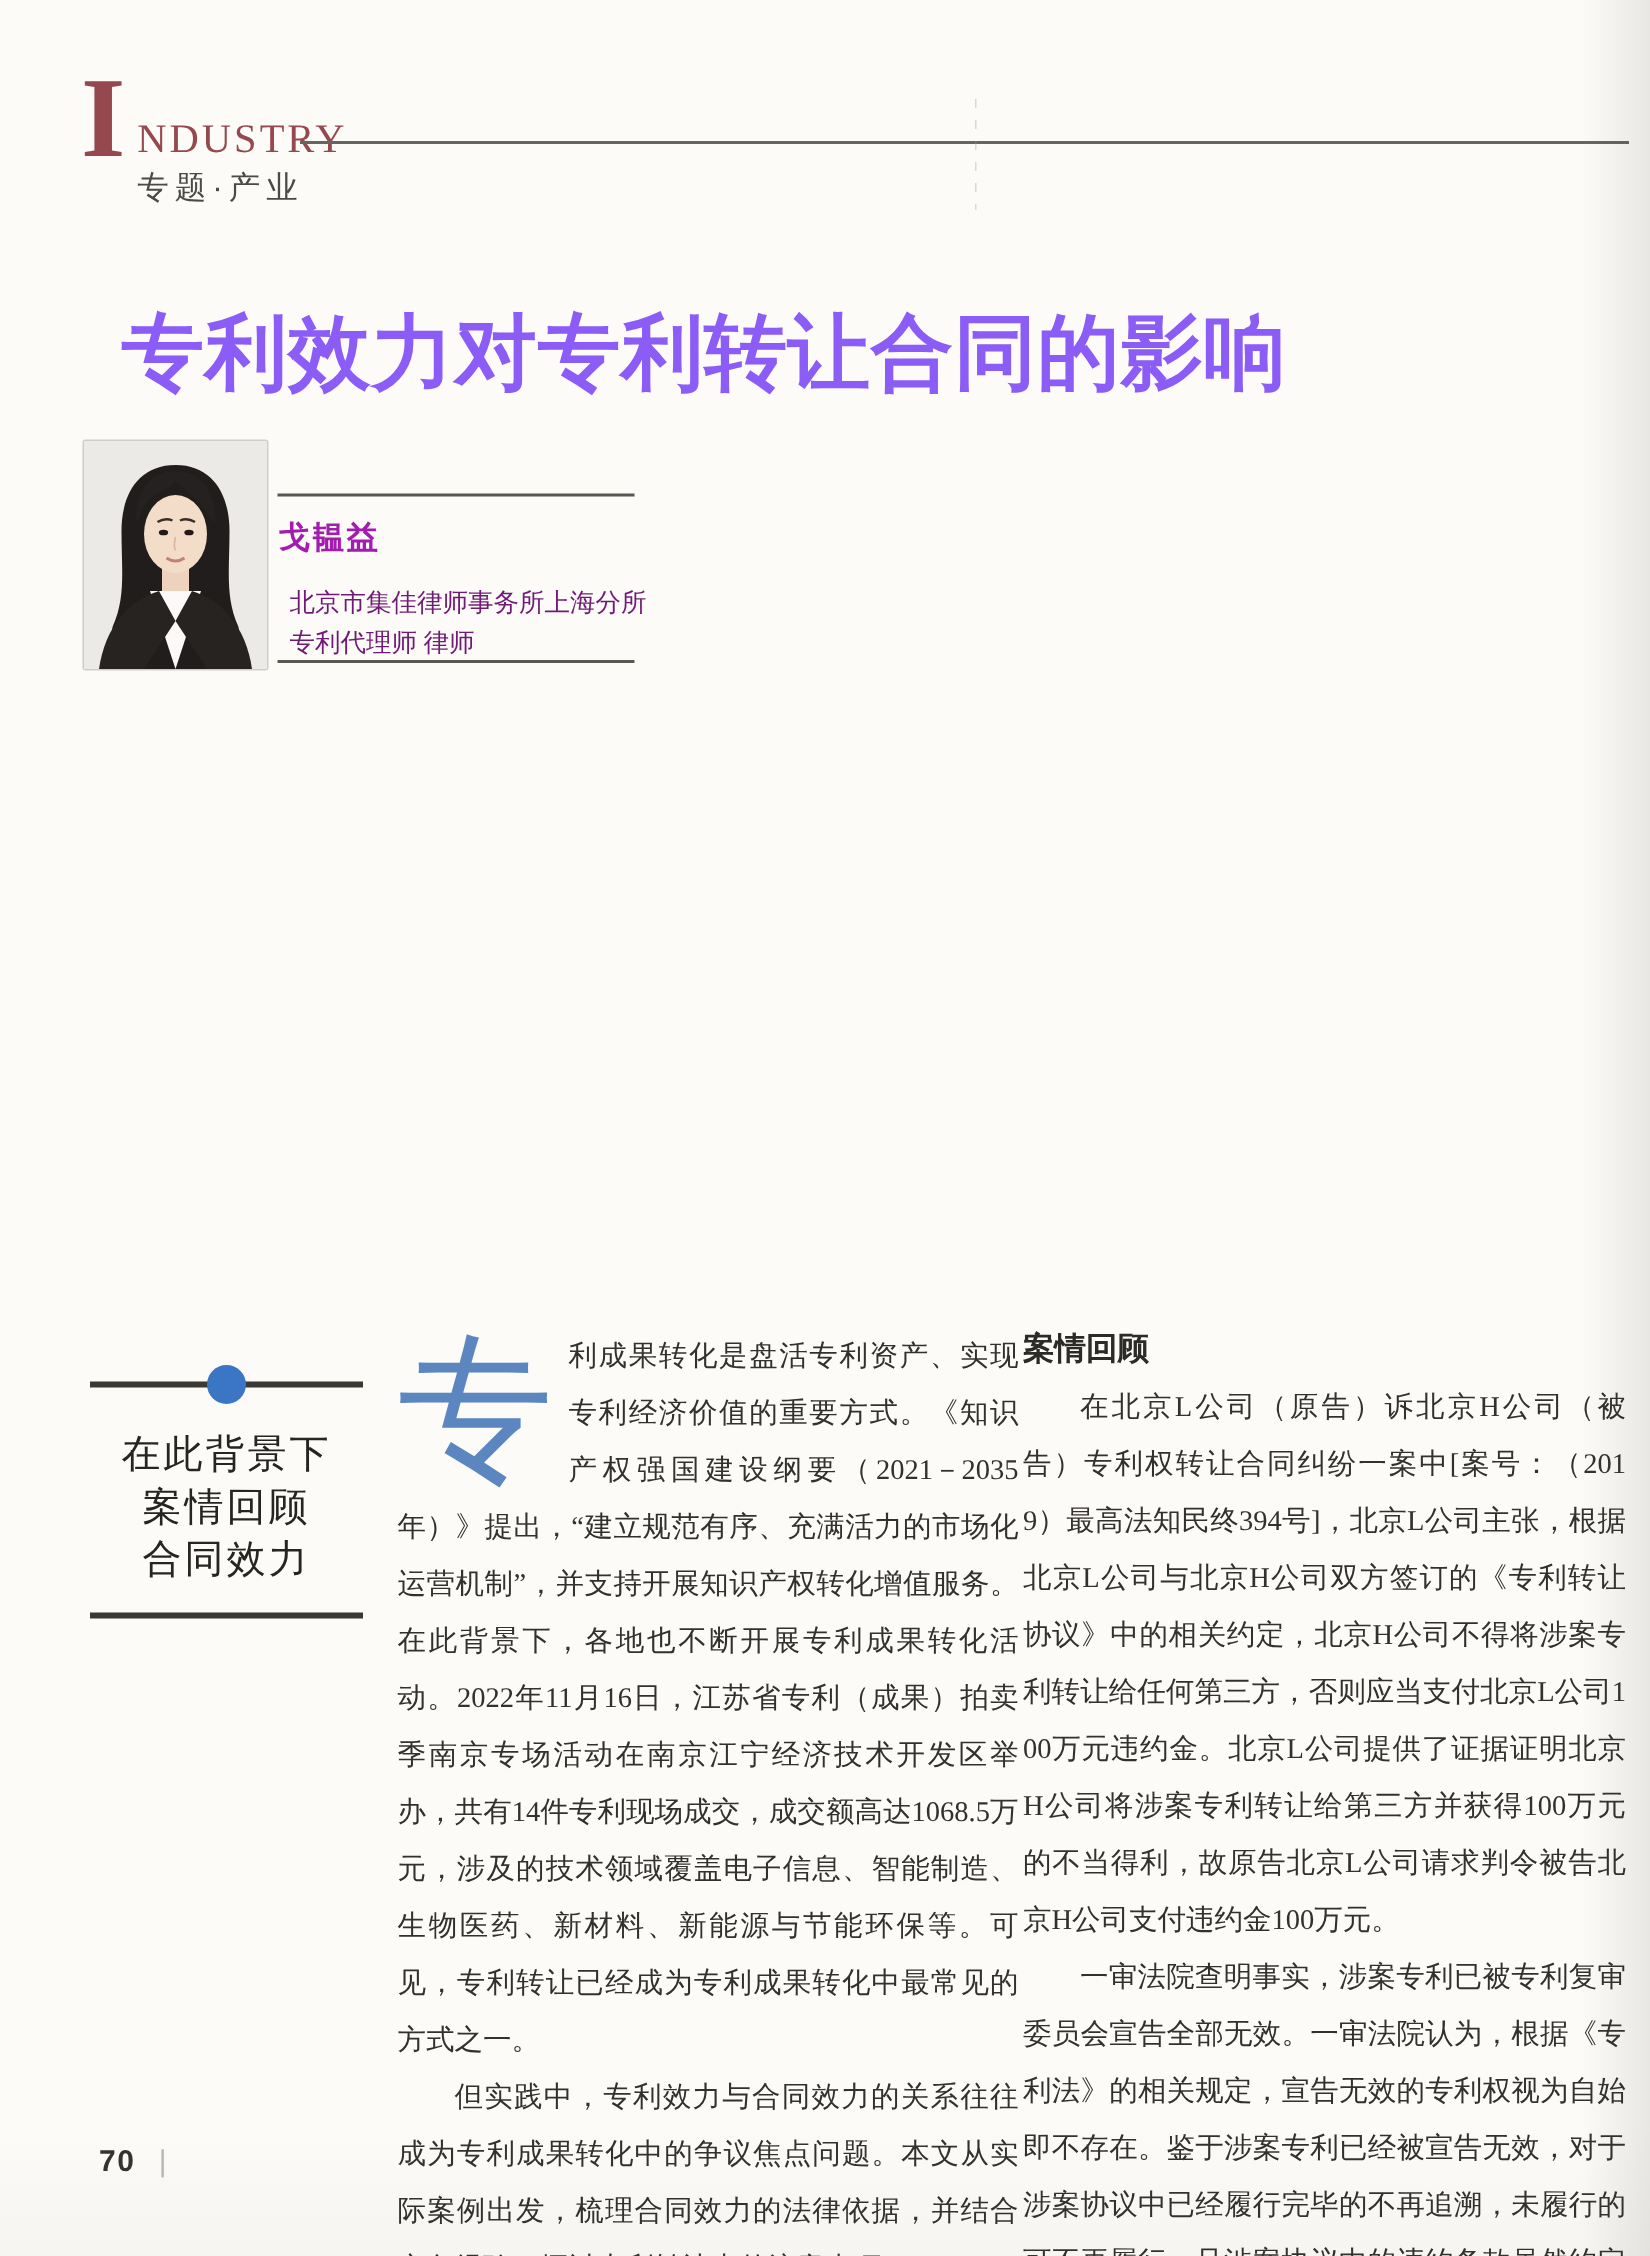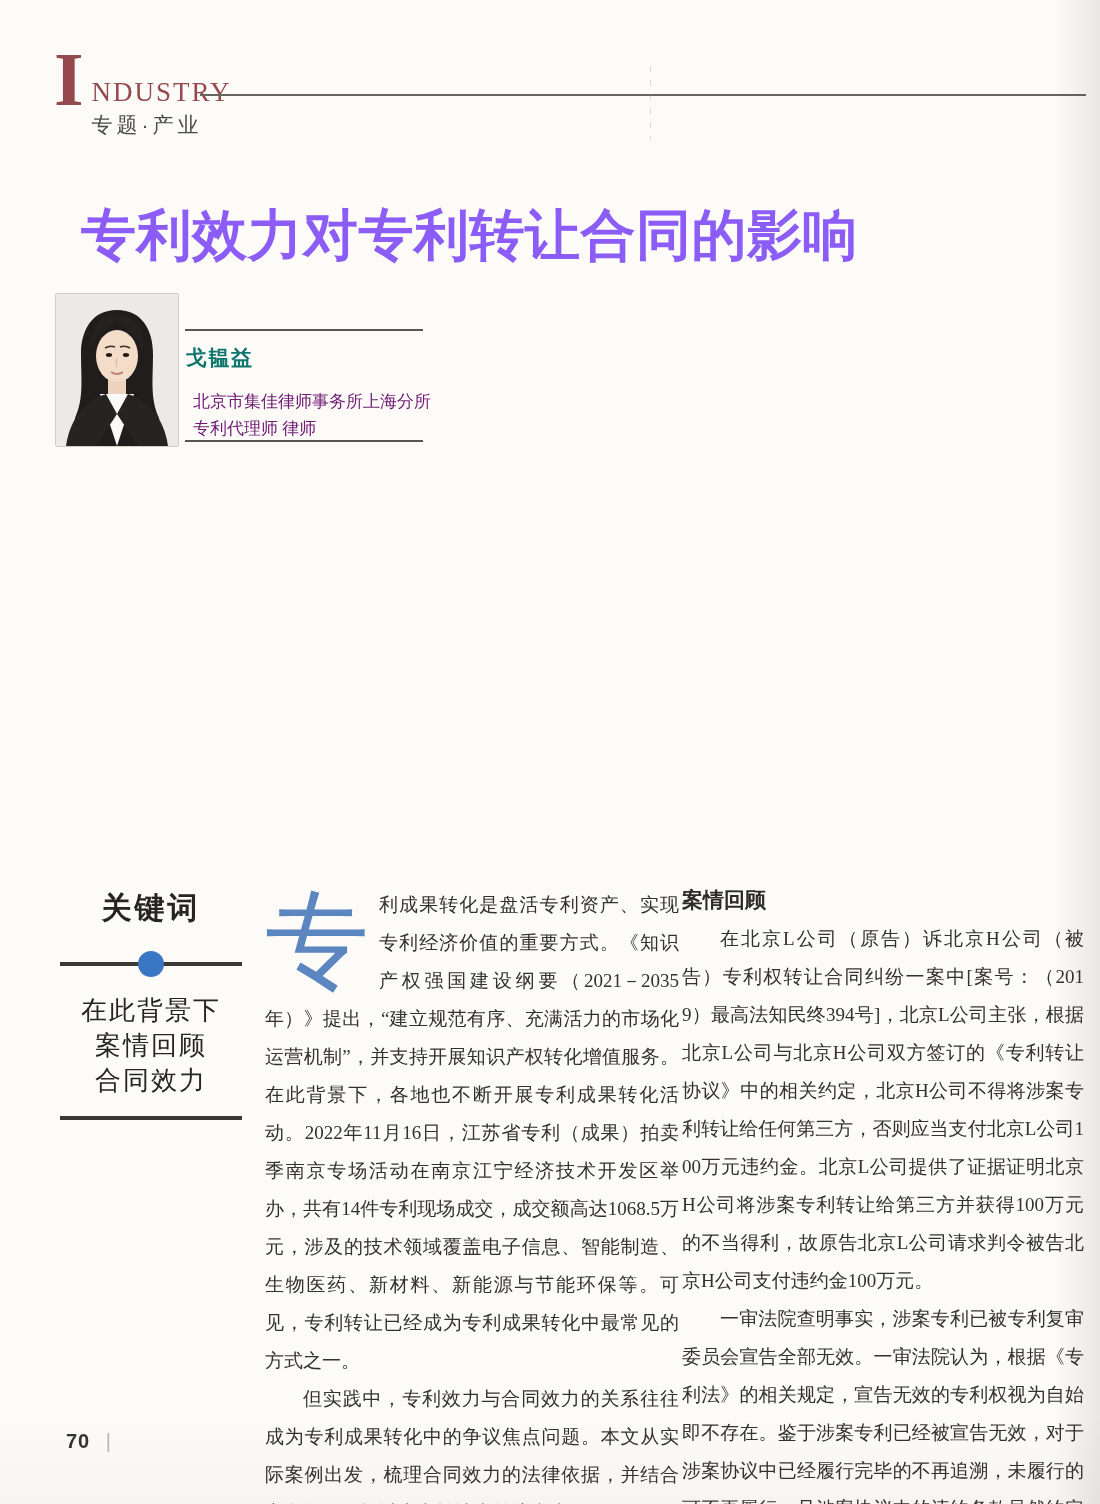--- a/index.html
+++ b/index.html
@@ -31,21 +31,21 @@
   .article-title { position:absolute; left:55px; top:165px; width:900px;
     font-size:55px; font-weight:bold; letter-spacing:0.5px; color:#8b5cf6; line-height:1.2;margin-left:26px; }
 
   
   .author-photo { position:absolute; left:55px; top:293px; width:122px; height:152px;
     border:1px solid #cfcdc8; border-radius:2px; background:#eceae7; }
   .author-photo svg { display:block; width:100%; height:100%; }
   .author-rule-top    { position:absolute; left:185px; top:329px; width:238px; height:2px; background:#59574f; }
   .author-rule-bottom { position:absolute; left:185px; top:440px; width:238px; height:2px; background:#59574f; }
   .author-name { position:absolute; left:186px; top:344px; font-size:21px; font-weight:bold;
-    letter-spacing:1.5px; color:#0f766e; }
+    letter-spacing:1.5px; color:#a21caf; }
   .author-aff { position:absolute; left:193px; top:388px; font-size:17px; line-height:27px; color:#701a75;font-family:Liberation Serif, serif; }
 
   
   .keywords { position:absolute; left:60px; top:888px; width:182px; text-align:center;
     font-family:"Liberation Serif","DejaVu Serif",serif; color:#262523; }
   .keywords-heading { font-size:30px; font-weight:bold; letter-spacing:3px; }
   .keywords-divider { position:relative; margin-top:22px; height:26px; }
   .keywords-divider .kw-line { position:absolute; top:11px; left:0; right:0; height:4px; background:#3b3934; }
   .keywords-divider .kw-dot  { position:absolute; top:0; left:50%; margin-left:-13px; width:26px; height:26px;
     border-radius:50%; background:var(--dot-blue,#3a76c3); }
@@ -107,21 +107,20 @@
   </div>
   <div class="author-rule-top"></div>
   <div class="author-name">戈韫益</div>
   <div class="author-aff">
     <div>北京市集佳律师事务所上海分所</div>
     <div>专利代理师 律师</div>
   </div>
   <div class="author-rule-bottom"></div>
 
   <aside class="keywords">
-    <div class="keywords-heading">关键词</div>
     <div class="keywords-divider">
       <div class="kw-line"></div>
       <div class="kw-dot"></div>
     </div>
     <div class="keywords-list">
       <div>在此背景下</div>
       <div>案情回顾</div>
       <div>合同效力</div>
     </div>
     <div class="keywords-rule-bottom"></div>

